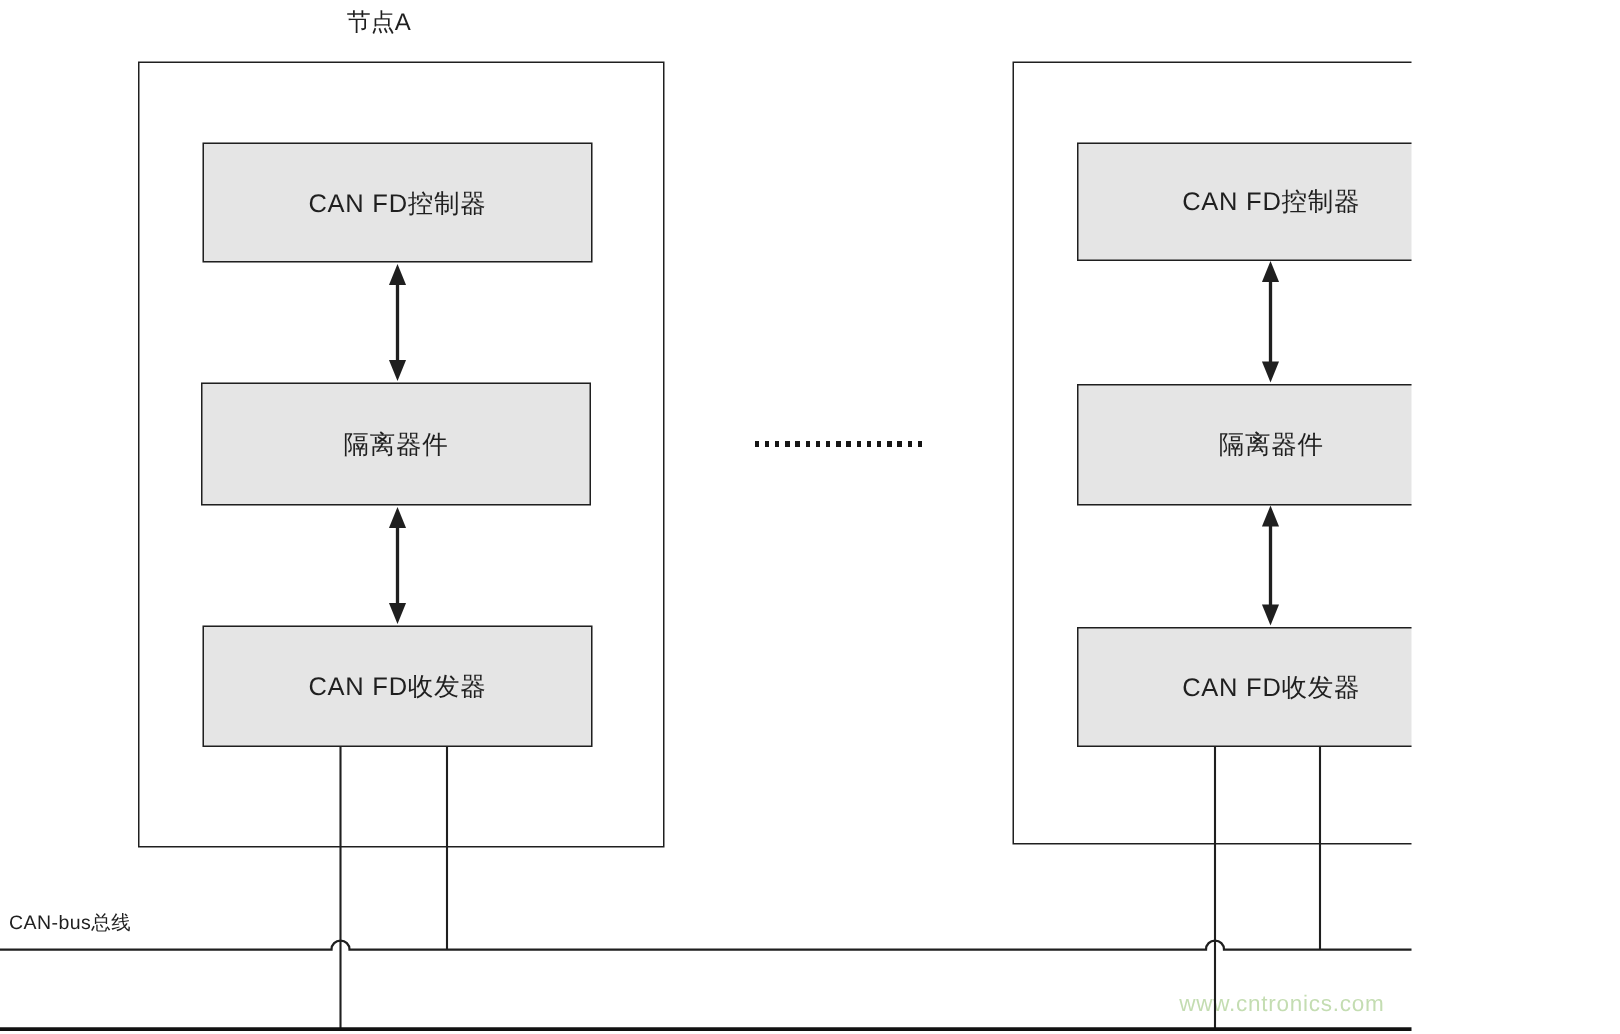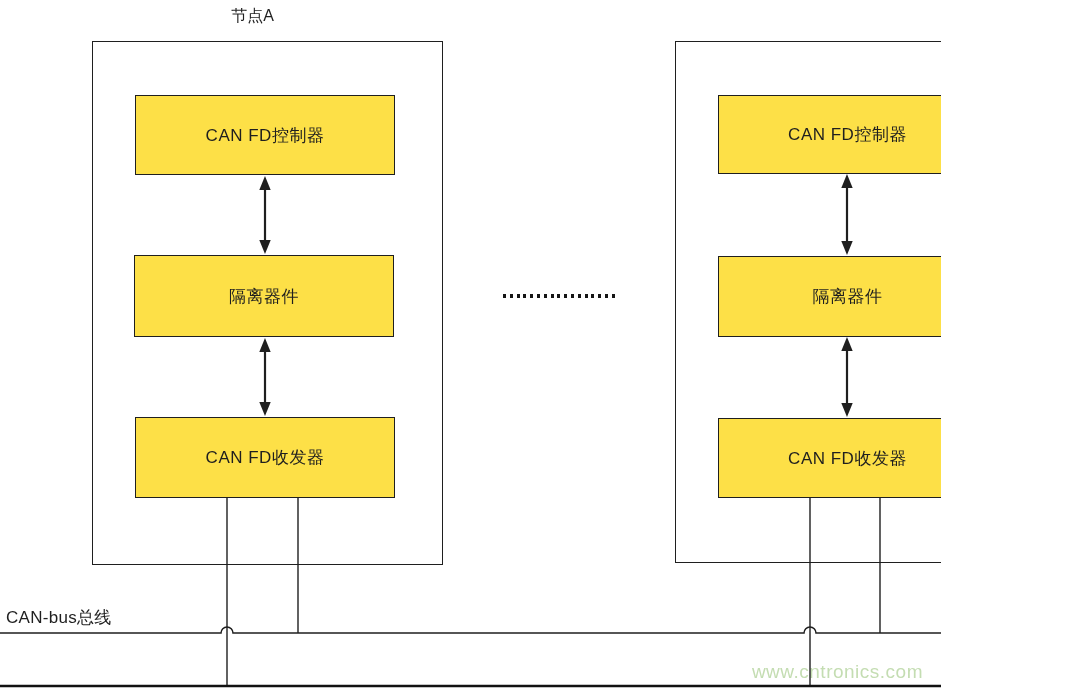--- a/index.html
+++ b/index.html
@@ -26,21 +26,21 @@
   }
   .outer-box {
     position: absolute;
     border: 1.5px solid var(--line, #1f1f1f);
     background: transparent;
     box-sizing: border-box;
   }
   .block {
     position: absolute;
     border: 1.5px solid var(--line, #1f1f1f);
-    background: #fde047;
+    background: #e5e5e5;
     box-sizing: border-box;
     display: flex;
     align-items: center;
     justify-content: center;
     font-size: 17px;
     letter-spacing: 0.5px;
   }
   .overlay {
     position: absolute;
     left: 0;
@@ -53,29 +53,29 @@
     top: 294px;
     width: 113px;
     height: 3.5px;
     background-image: repeating-linear-gradient(to right,
       #151515 0, #151515 3px, transparent 3px, transparent 6.8px);
   }
   .bus-label {
     position: absolute;
     left: 6px;
     top: 606px;
-    font-size: 17px;
+    font-size: 13px;
     letter-spacing: 0.3px;
     color: #1f1f1f;
   }
   .watermark {
     position: absolute;
     right: 18px;
     top: 661px;
-    font-size: 19px;
+    font-size: 15px;
     letter-spacing: 0.5px;
     color: var(--watermark, #c4ddb2);
   }
 </style>
 </head>
 <body>
 
 <div class="canvas">
 
   <div class="node-title" style="left:77px; top:6px; width:351px;">节点A</div>

